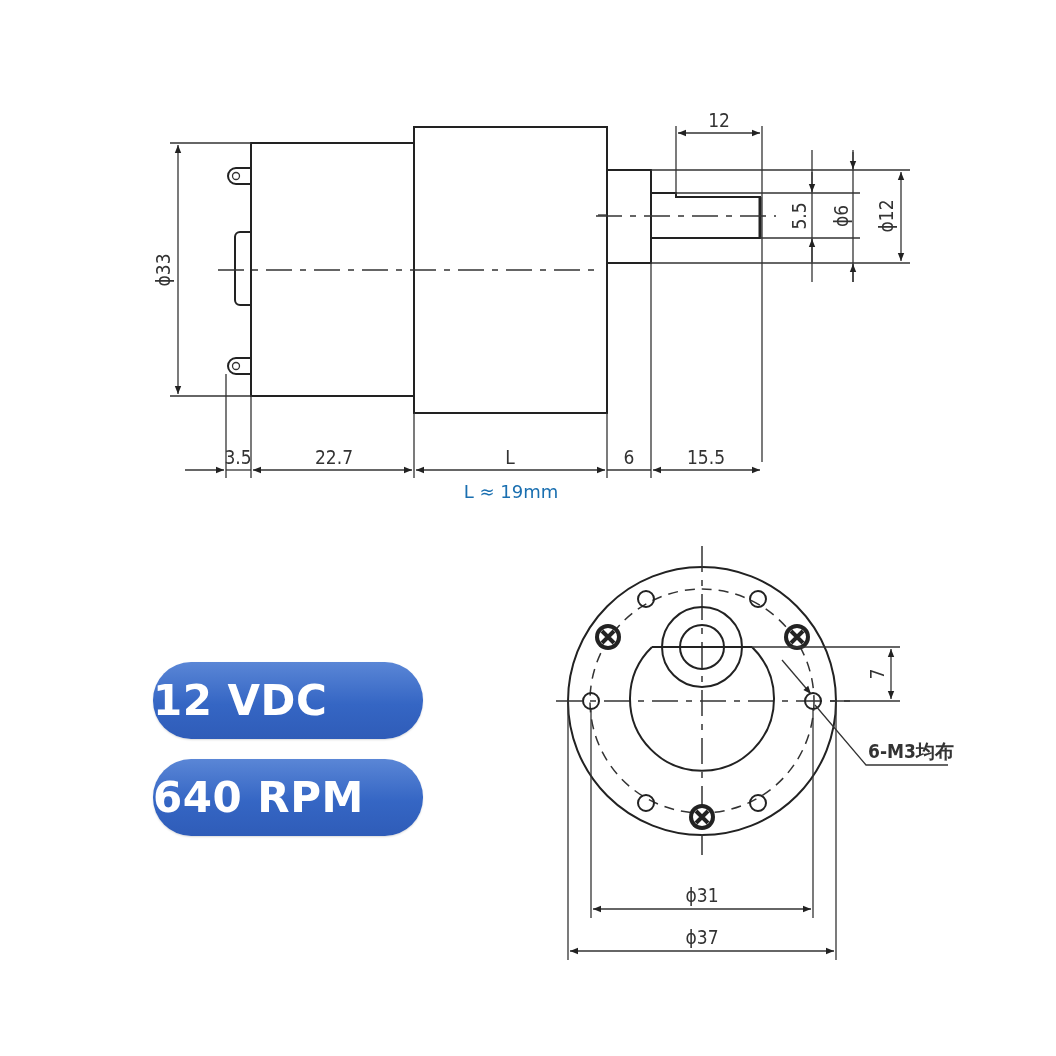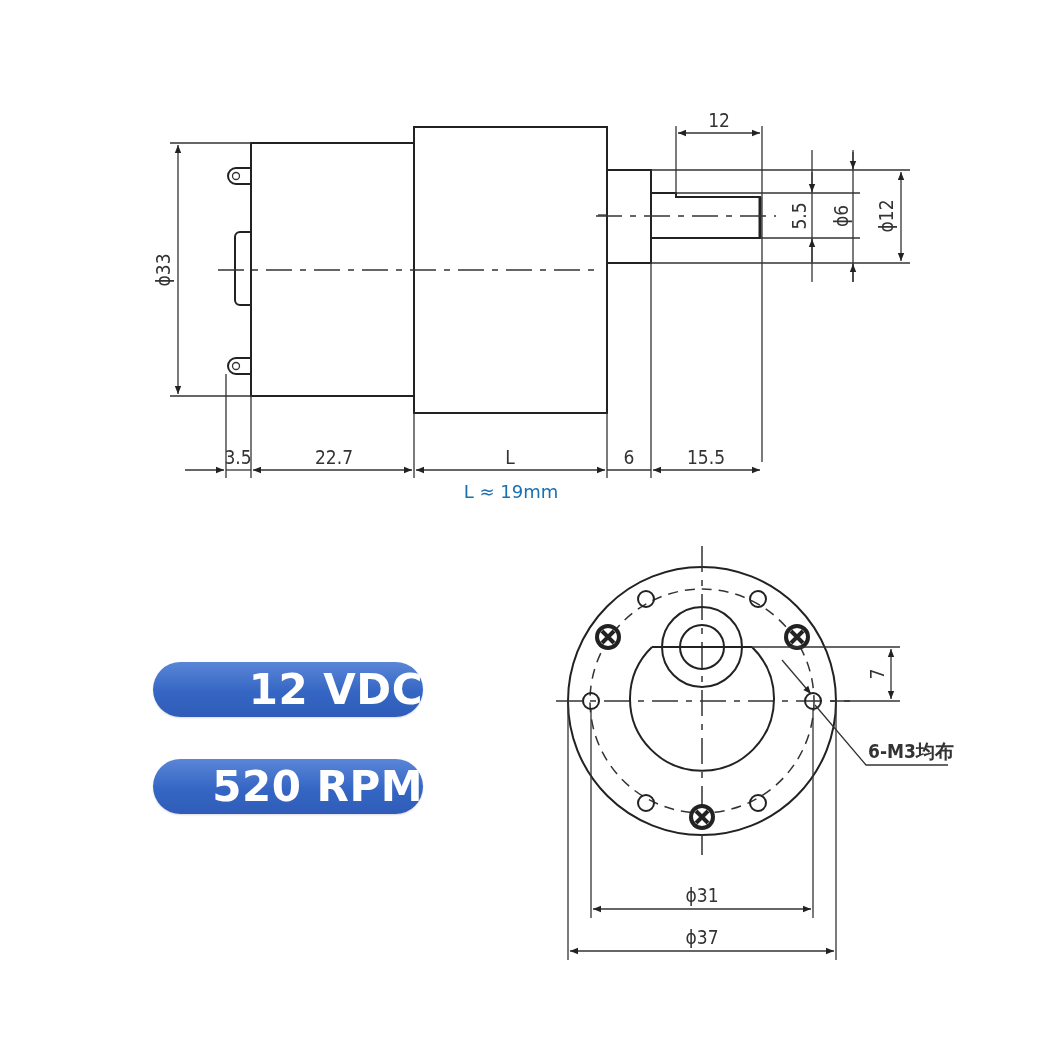--- a/index.html
+++ b/index.html
@@ -5,24 +5,24 @@
     html, body { margin: 0; padding: 0; background: #ffffff; }
     body { width: 1056px; height: 1056px; position: relative; overflow: hidden; font-family: "Liberation Sans", sans-serif; }
     svg.drawing { position: absolute; left: 0; top: 0; width: 1056px; height: 1056px; }
     .ln { stroke: #222; stroke-width: 2; fill: none; }
     .thin { stroke: #333; stroke-width: 1.3; fill: none; }
     .center { stroke: #333; stroke-width: 1.5; fill: none; stroke-dasharray: 26 8 6 8; }
     .dash { stroke: #333; stroke-width: 1.5; fill: none; stroke-dasharray: 10 7; }
     .dimtxt { font-family: "DejaVu Sans Condensed", "DejaVu Sans", sans-serif; font-size: 19px; fill: #333; }
     .note { font-family: "DejaVu Sans", sans-serif; font-size: 18px; fill: #1a6fb0; }
     .badge {
-      position: absolute; left: 153px; width: 270px; height: 55px; border-radius: 38px;
+      position: absolute; left: 153px; width: 270px; height: 77px; border-radius: 38px;
       background: linear-gradient(#5a86d6, #3566c4 55%, #2f5cb8);
       color: #fff; font-family: "DejaVu Sans", sans-serif; font-weight: bold; font-size: 42px;
-      display: flex; align-items: center; justify-content: flex-end; letter-spacing: 0.5px;
+      display: flex; align-items: center; justify-content: flex-start; letter-spacing: 0.5px;
       box-shadow: 0 1px 2px rgba(0,0,0,0.15);
     }
   </style>
 </head>
 <body>
 
 <svg class="drawing" viewBox="0 0 1056 1056" xmlns="http://www.w3.org/2000/svg">
   <defs>
     <marker id="ar" viewBox="0 0 10 10" refX="10" refY="5" markerWidth="14" markerHeight="8" orient="auto-start-reverse" markerUnits="userSpaceOnUse">
       <path d="M0,1 L10,5 L0,9 z" fill="#222"></path>
@@ -166,14 +166,14 @@
     <line class="thin" x1="570" y1="951" x2="834" y2="951" marker-start="url(#ar)" marker-end="url(#ar)"></line>
     <text class="dimtxt" x="702" y="902" text-anchor="middle">ϕ31</text>
     <text class="dimtxt" x="702" y="944" text-anchor="middle">ϕ37</text>
   </g>
 </svg>
 
 <div class="badge" style="top:662px;">
     <span>12 VDC</span>
   </div>
 <div class="badge" style="top:759px;">
-    <span>520 RPM</span>
+    <span>640 RPM</span>
   </div>
 
 </body></html>

